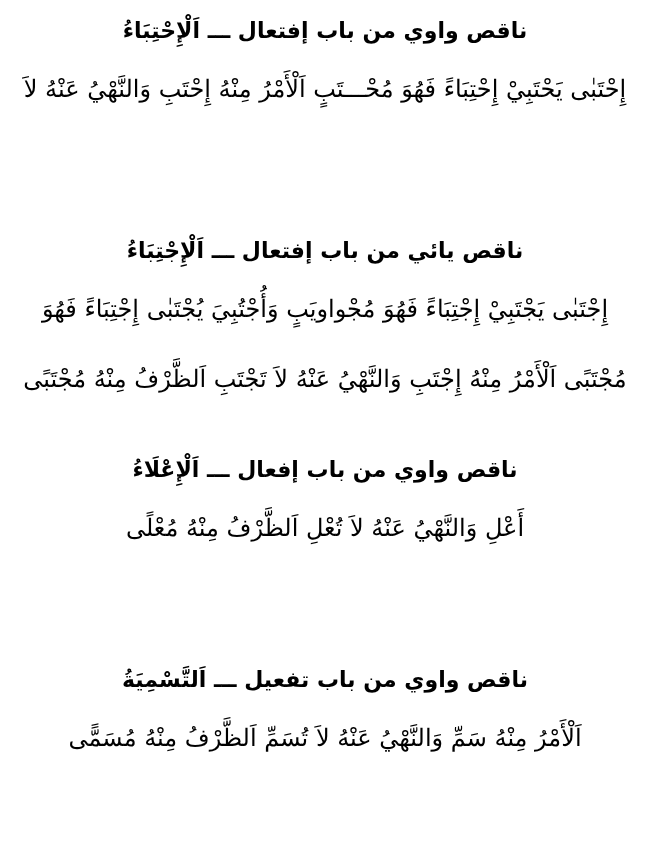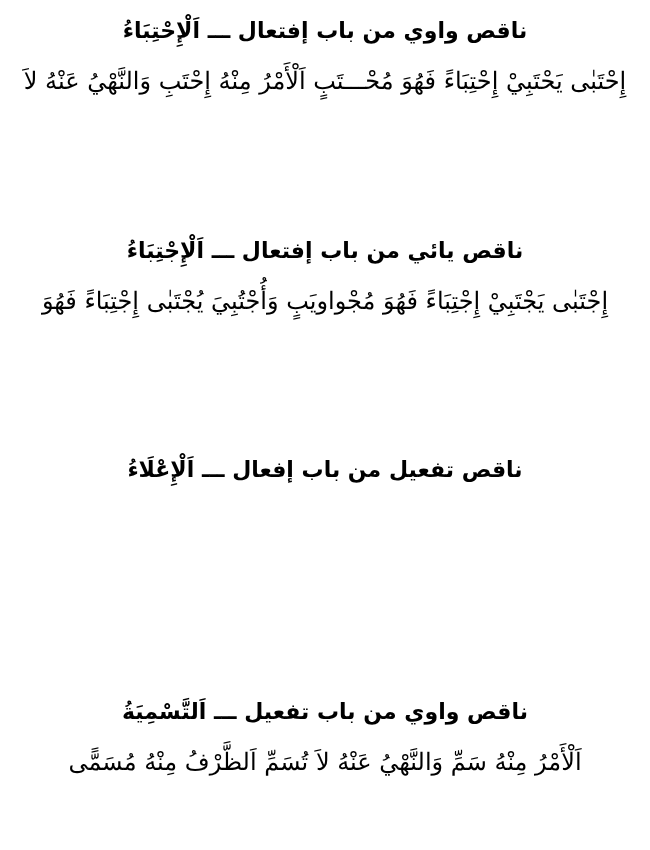--- a/index.html
+++ b/index.html
@@ -34,50 +34,52 @@
       height: 30px;
       white-space: nowrap;
       margin: 0;
     }
     .line {
       font-family: "DejaVu Serif", "Liberation Serif", serif;
       font-size: 24px;
       line-height: 54px;
       height: 54px;
       white-space: nowrap;
-      margin: 8px;
+      margin: 16px;
     }
     #sec-1 { top: 16px; }
     #sec-2 { top: 236px; }
     #sec-3 { top: 455px; }
-    #sec-4 { top: 697px; }
+    #sec-4 { top: 665px; }
     .body-block { margin-top: 6px; }
   </style>
 </head>
 <body>
 
 <div class="page">
 
   <div class="section" id="sec-1">
     <p class="heading">ناقص واوي من باب إفتعال ـــ اَلْإِحْتِبَاءُ</p>
     <div class="body-block">
       <p class="line">إِحْتَبٰى يَحْتَبِيْ إِحْتِبَاءً فَهُوَ مُحْـــتَبٍ اَلْأَمْرُ مِنْهُ إِحْتَبِ وَالنَّهْيُ عَنْهُ لاَ</p>
     </div>
   </div>
 
   <div class="section" id="sec-2">
     <p class="heading">ناقص يائي من باب إفتعال ـــ اَلْإِجْتِبَاءُ</p>
     <div class="body-block">
       <p class="line">إِجْتَبٰى يَجْتَبِيْ إِجْتِبَاءً فَهُوَ مُجْواويَبٍ وَأُجْتُبِيَ يُجْتَبٰى إِجْتِبَاءً فَهُوَ</p>
+      <p class="line">مُجْتَبًى اَلْأَمْرُ مِنْهُ إِجْتَبِ وَالنَّهْيُ عَنْهُ لاَ تَجْتَبِ اَلظَّرْفُ مِنْهُ مُجْتَبًى</p>
     </div>
   </div>
 
   <div class="section" id="sec-3">
-    <p class="heading">ناقص تفعيل من باب إفعال ـــ اَلْإِعْلَاءُ</p>
+    <p class="heading">ناقص واوي من باب إفعال ـــ اَلْإِعْلَاءُ</p>
     <div class="body-block">
+      <p class="line">أَعْلِ وَالنَّهْيُ عَنْهُ لاَ تُعْلِ اَلظَّرْفُ مِنْهُ مُعْلًى</p>
     </div>
   </div>
 
   <div class="section" id="sec-4">
     <p class="heading">ناقص واوي من باب تفعيل ـــ اَلتَّسْمِيَةُ</p>
     <div class="body-block">
       <p class="line">اَلْأَمْرُ مِنْهُ سَمِّ وَالنَّهْيُ عَنْهُ لاَ تُسَمِّ اَلظَّرْفُ مِنْهُ مُسَمًّى</p>
     </div>
   </div>
 

